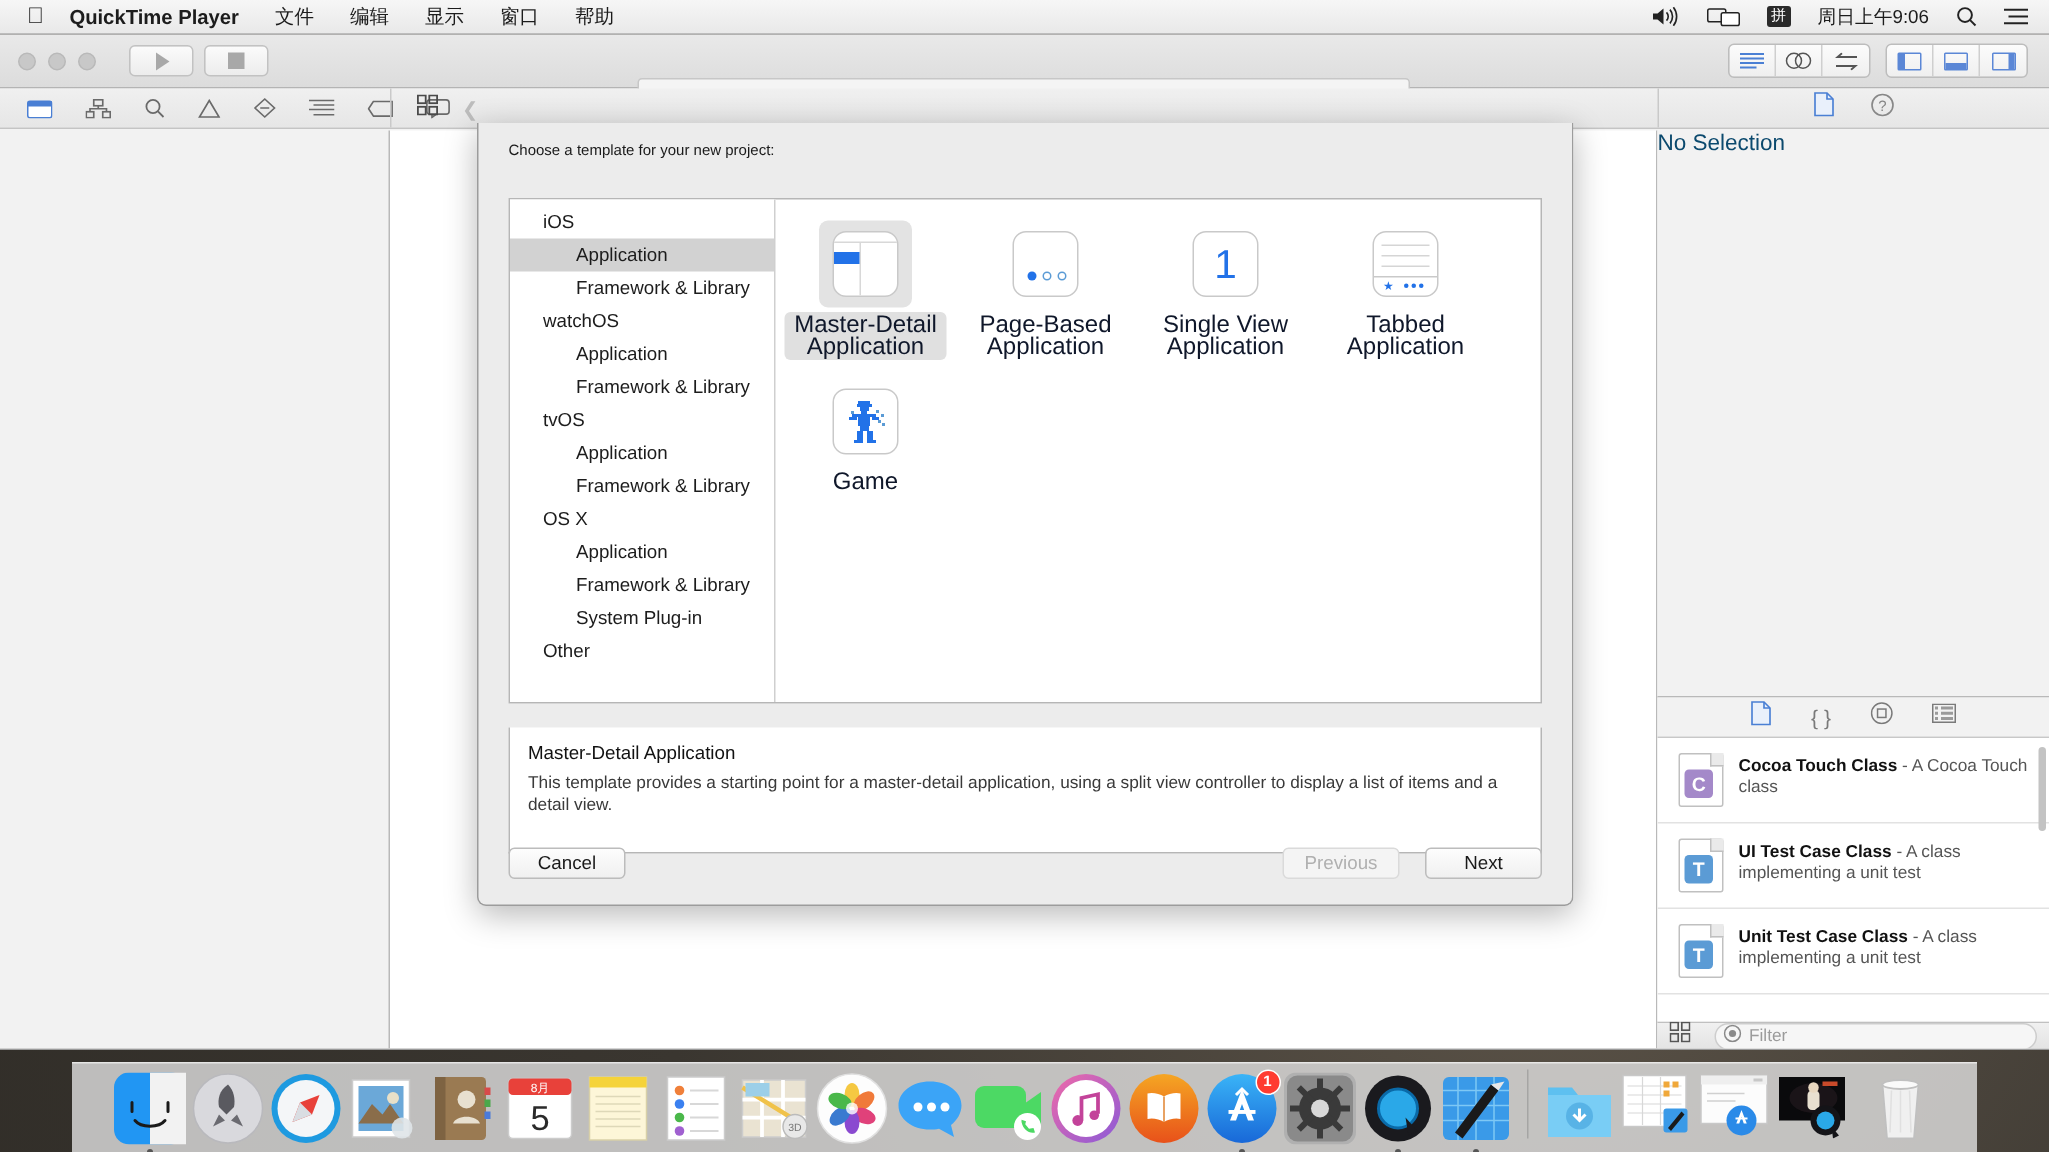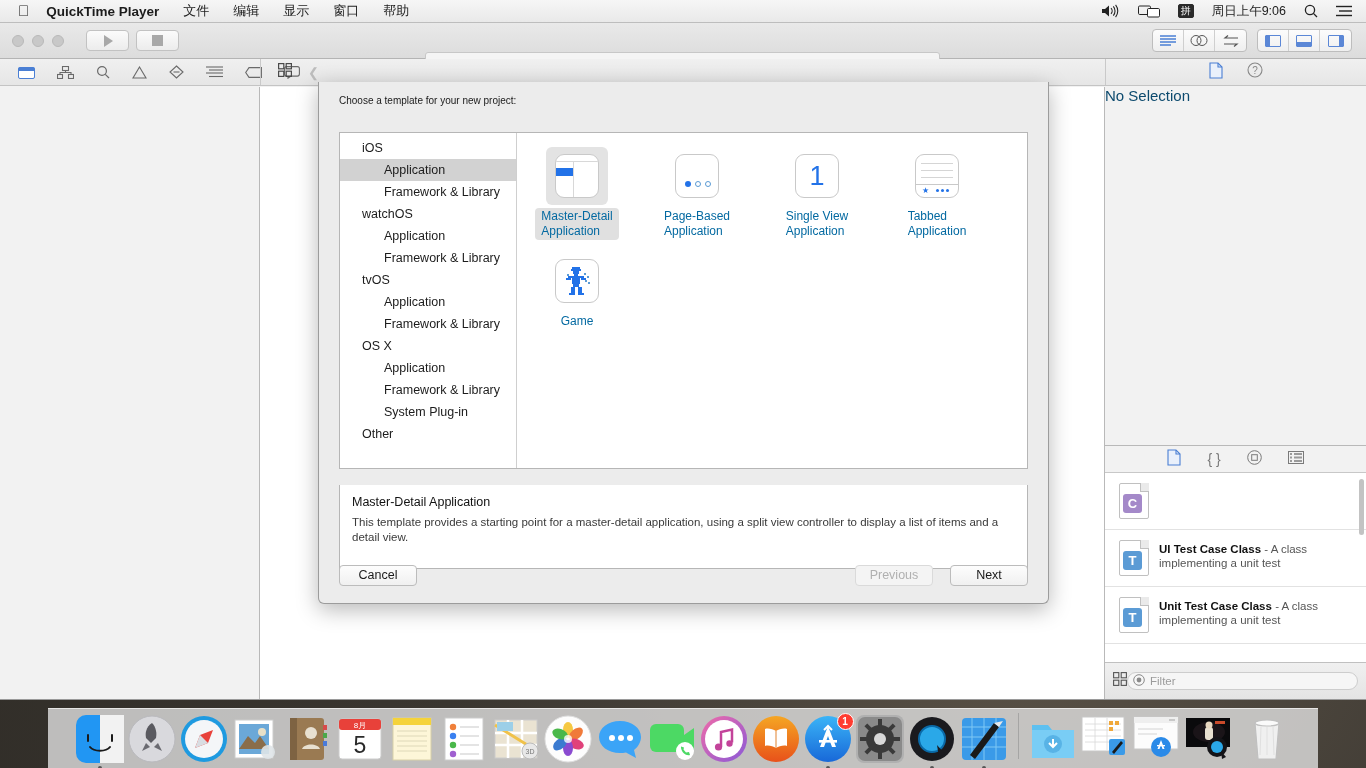--- a/index.html
+++ b/index.html
@@ -101,21 +101,21 @@
   .lib-list { flex:0 0 190px; background:#fff; border-top:1px solid #c8c8c8; overflow:hidden; position:relative;}
   .lib-row { display:flex; gap:10px; padding:10px 12px 10px 14px; border-bottom:1px solid #e2e2e2; align-items:flex-start;}
   .lib-text { font-size:11.5px; color:#333; line-height:14px; padding-top:2px;}
   .lib-text b { color:#111; font-weight:bold; }
   .lib-text .dash { color:#555; font-weight:normal;}
   .filedoc { width:30px;height:36px;position:relative;flex:0 0 30px;}
   .filedoc .pg { position:absolute; inset:0; background:#fff; border:1px solid #c0c0c0; border-radius:2px;}
   .filedoc .fold { position:absolute; right:0; top:0; width:9px;height:9px; background:#eaeaea; border-left:1px solid #c0c0c0;border-bottom:1px solid #c0c0c0;}
   .filedoc .badge { position:absolute; left:4px; top:11px; width:19px;height:19px;border-radius:3px;display:flex;align-items:center;justify-content:center;color:#fff;font-size:13px;font-weight:bold;}
   .lib-scroll { position:absolute; right:2px; top:6px; width:5px; height:56px; background:#c3c3c3; border-radius:3px;}
-  .filter-bar { height:37px; display:flex; align-items:center; gap:0; padding:0 8px; background:linear-gradient(180deg,#f0f0f0,#e4e4e4); border-top:1px solid #c0c0c0;}
+  .filter-bar { height:18px; display:flex; align-items:center; gap:16px; padding:0 8px; background:linear-gradient(180deg,#f0f0f0,#e4e4e4); border-top:1px solid #c0c0c0;}
   .filter-input { flex:1; height:18px; background:#f6f6f6; border:1px solid #cdcdcd; border-radius:9px; display:flex; align-items:center; gap:5px; padding-left:5px;}
   .filter-ph { color:#9b9b9b; font-size:11.5px; }
 
   
   #sheet {
     position: absolute; left: 318px; top: 59px; width: 731px; height: 522px;
     background: #ececec;
     border: 1px solid #9c9c9c;
     border-top: none;
     border-radius: 0 0 6px 6px;
@@ -128,21 +128,21 @@
     background:#fff; border:1px solid #b6b6b6;
   }
   #tpl-sidebar { width:177px; background:#fff; border-right:1px solid #cfcfcf; padding-top:4px;}
   .tpl-group { font-size:12.5px; color:#1c1c1c; padding:4px 0 4px 22px; }
   .tpl-item { font-size:12.5px; color:#1c1c1c; padding:4px 0 4px 44px; }
   .tpl-item.sel { background:#d2d2d2; }
   #tpl-grid { flex:1; padding:14px 0 0 0; display:flex; flex-wrap:wrap; align-content:flex-start;}
   .tpl-cell { width:120px; display:flex; flex-direction:column; align-items:center; margin-bottom:8px;}
   .tpl-icon-wrap { width:62px; height:58px; display:flex;align-items:center;justify-content:center; border-radius:6px;}
   .tpl-cell.sel .tpl-icon-wrap { background:#e3e3e3; }
-  .tpl-label { font-size:12px; color:#0369a1; line-height:15px; margin-top:3px; padding:1px 6px; border-radius:4px;}
+  .tpl-label { font-size:16px; color:#0f172a; text-align:center; line-height:15px; margin-top:3px; padding:1px 6px; border-radius:4px;}
   .tpl-cell.sel .tpl-label { background:#e0e0e0; }
   .ico { width:44px;height:44px;border:1px solid #c9c9c9;border-radius:9px;background:#fff;position:relative;overflow:hidden;}
 
   #sheet-desc {
     margin: 0 20px; height: 84px; background:#fff;
     border:1px solid #b6b6b6; border-top:none;
     padding:10px 12px;
   }
   .desc-title { font-size:12.5px; color:#111; margin-bottom:6px;}
   .desc-body { font-size:11.5px; color:#3a3a3a; line-height:15px;}
@@ -388,20 +388,24 @@
               </g>
             </svg></span>
       </div>
       <div class="lib-list">
         <div class="lib-row">
           <div class="filedoc">
             <div class="pg"></div>
               <div class="fold"></div>
             <div class="badge" style="background:#a489c9">C</div>
           </div>
+          <div class="lib-text">
+            <b>Cocoa Touch Class</b>
+            <span class="dash">- A Cocoa Touch class</span>
+          </div>
         </div>
         <div class="lib-row">
           <div class="filedoc">
             <div class="pg"></div>
               <div class="fold"></div>
             <div class="badge" style="background:#5b9bd5">T</div>
           </div>
           <div class="lib-text">
             <b>UI Test Case Class</b>
             <span class="dash">- A class implementing a unit test</span>

